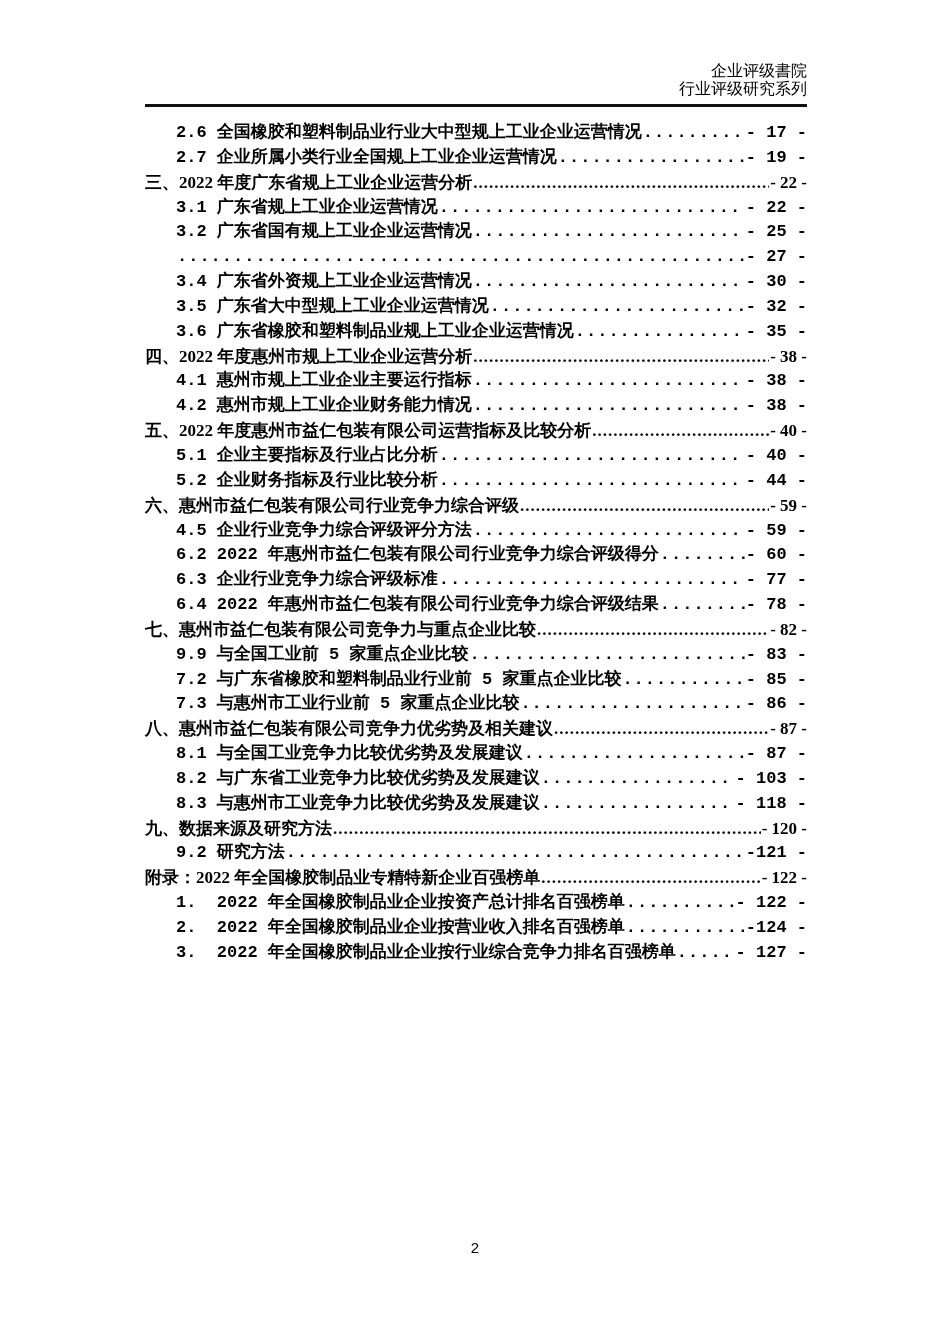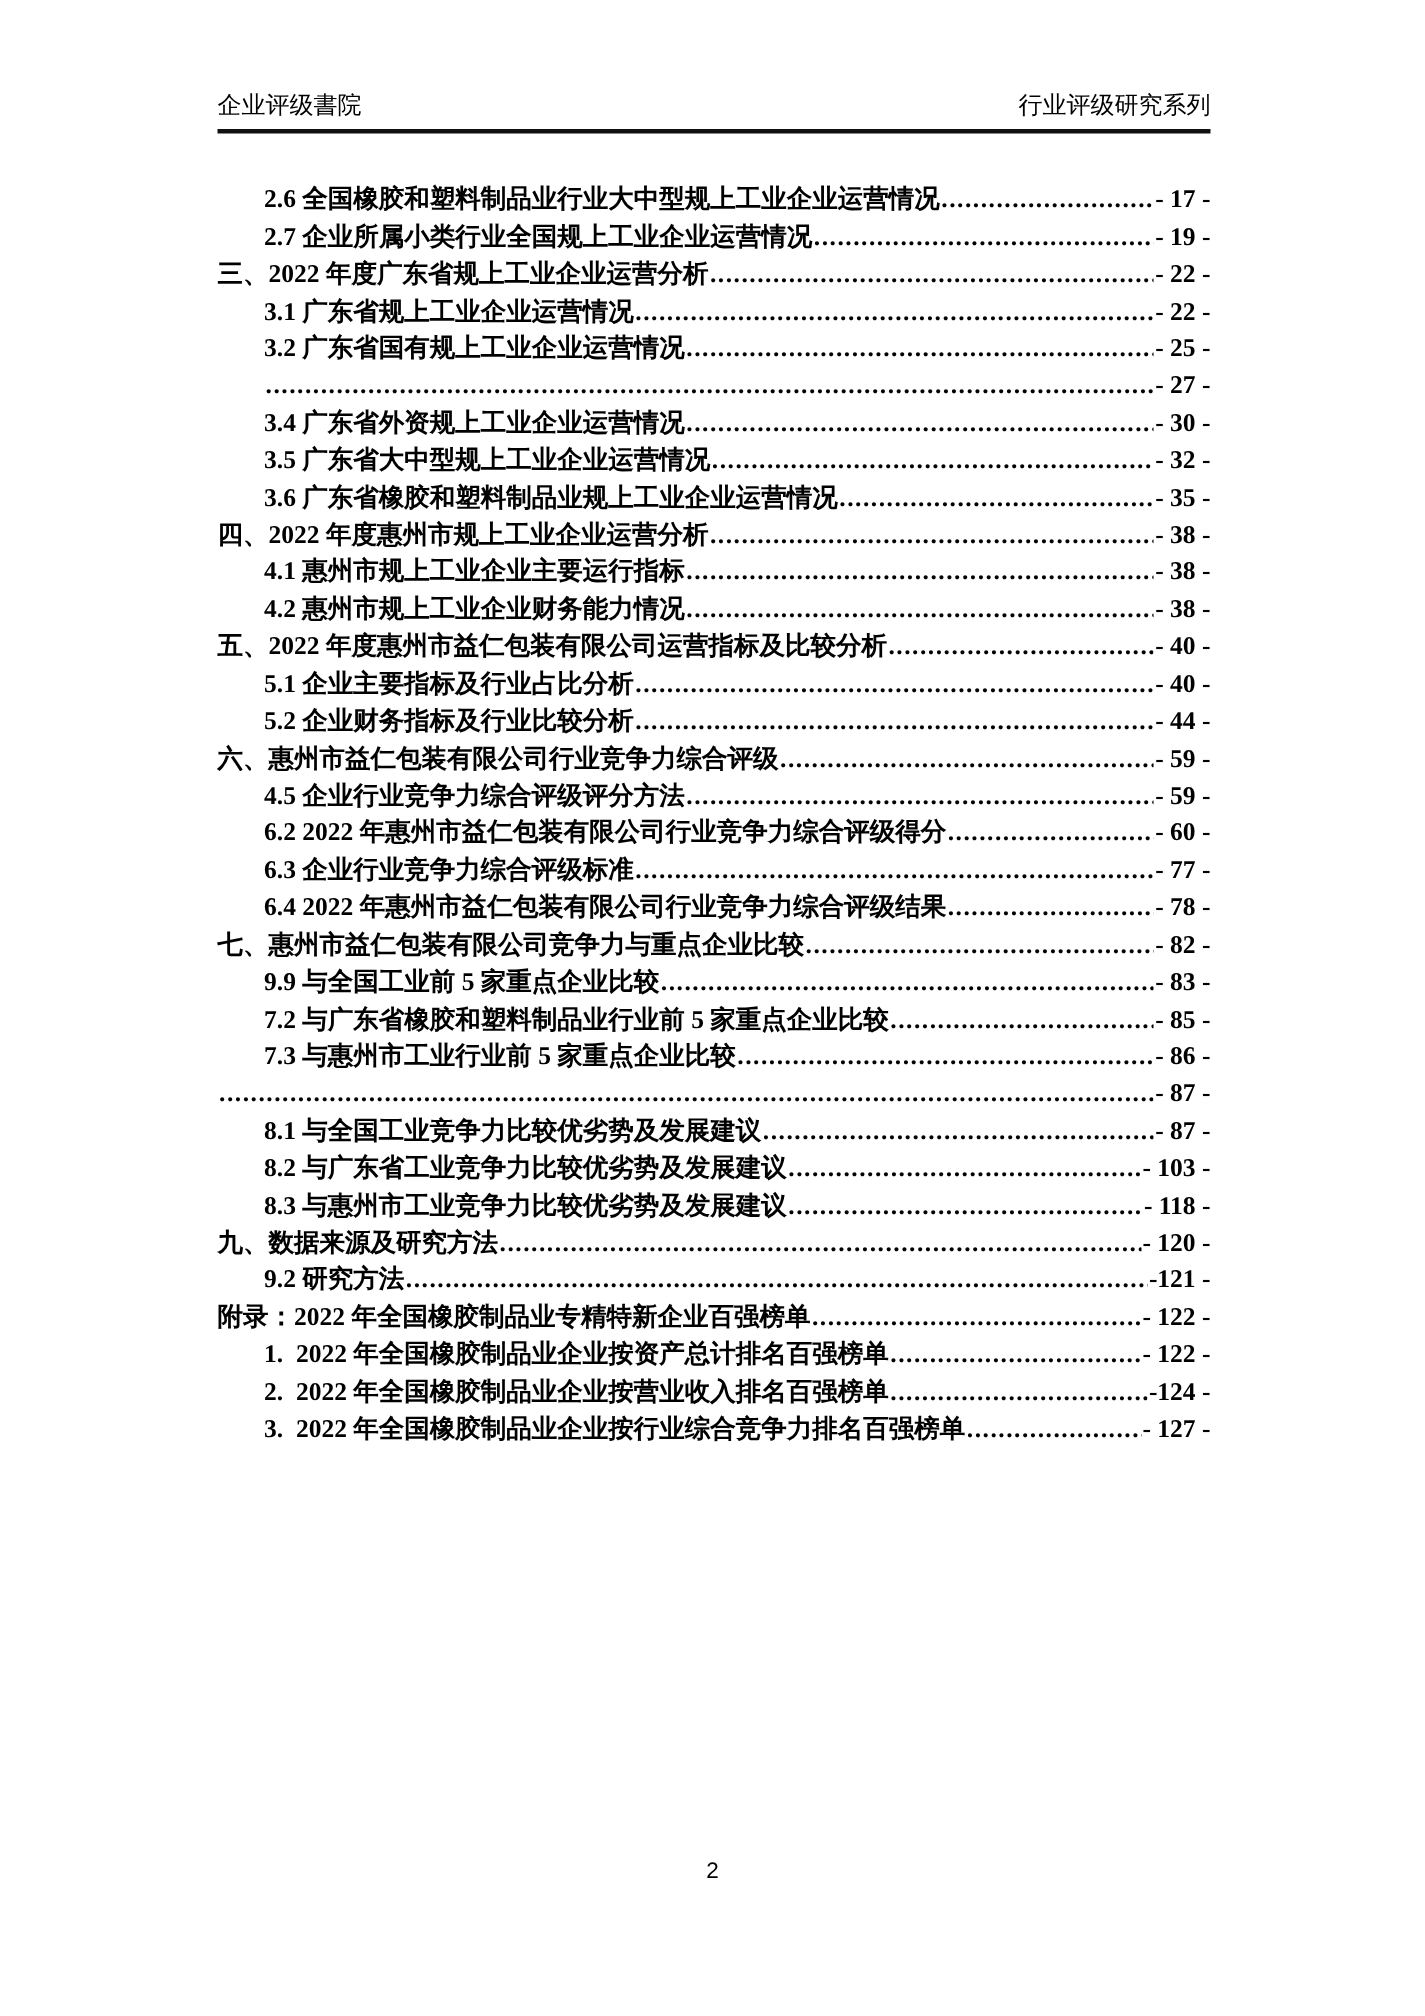--- a/index.html
+++ b/index.html
@@ -28,38 +28,39 @@
     left: 0;
     width: 100%;
     display: flex;
     justify-content: space-between;
     align-items: flex-end;
     padding-bottom: 6px;
     border-bottom: 3px solid #111111;
     font-family: Liberation Sans, sans-serif;
     font-size: 16px;
     line-height: 18px;
+    flex-direction: column;
   }
   .toc {
     position: absolute;
     top: 121px;
     left: 0;
     width: 100%;
   }
   .toc-row {
     display: flex;
     align-items: baseline;
     height: 24.85px;
     line-height: 24.85px;
     font-size: 17px;
     font-weight: 700;
     white-space: nowrap;
     cursor: default;
   }
-  .toc-row.lvl2 { padding-left: 31px; }
+  .toc-row.lvl2 { padding-left: 31px; font-family: Liberation Mono, monospace; }
   .toc-title {
     flex: 0 0 auto;
     white-space: pre;
   }
   .toc-leader {
     flex: 1 1 auto;
     overflow: hidden;
     position: relative;
     margin: 0 1px;
   }
@@ -209,20 +210,21 @@
     <span class="toc-title">7.2 与广东省橡胶和塑料制品业行业前 5 家重点企业比较</span>
     <span class="toc-leader"></span>
     <span class="toc-page">- 85 -</span>
   </div>
         <div class="toc-row lvl2">
     <span class="toc-title">7.3 与惠州市工业行业前 5 家重点企业比较</span>
     <span class="toc-leader"></span>
     <span class="toc-page">- 86 -</span>
   </div>
         <div class="toc-row lvl1">
+    <span class="toc-title">八、惠州市益仁包装有限公司竞争力优劣势及相关建议</span>
     <span class="toc-leader"></span>
     <span class="toc-page">- 87 -</span>
   </div>
         <div class="toc-row lvl2">
     <span class="toc-title">8.1 与全国工业竞争力比较优劣势及发展建议</span>
     <span class="toc-leader"></span>
     <span class="toc-page">- 87 -</span>
   </div>
         <div class="toc-row lvl2">
     <span class="toc-title">8.2 与广东省工业竞争力比较优劣势及发展建议</span>

